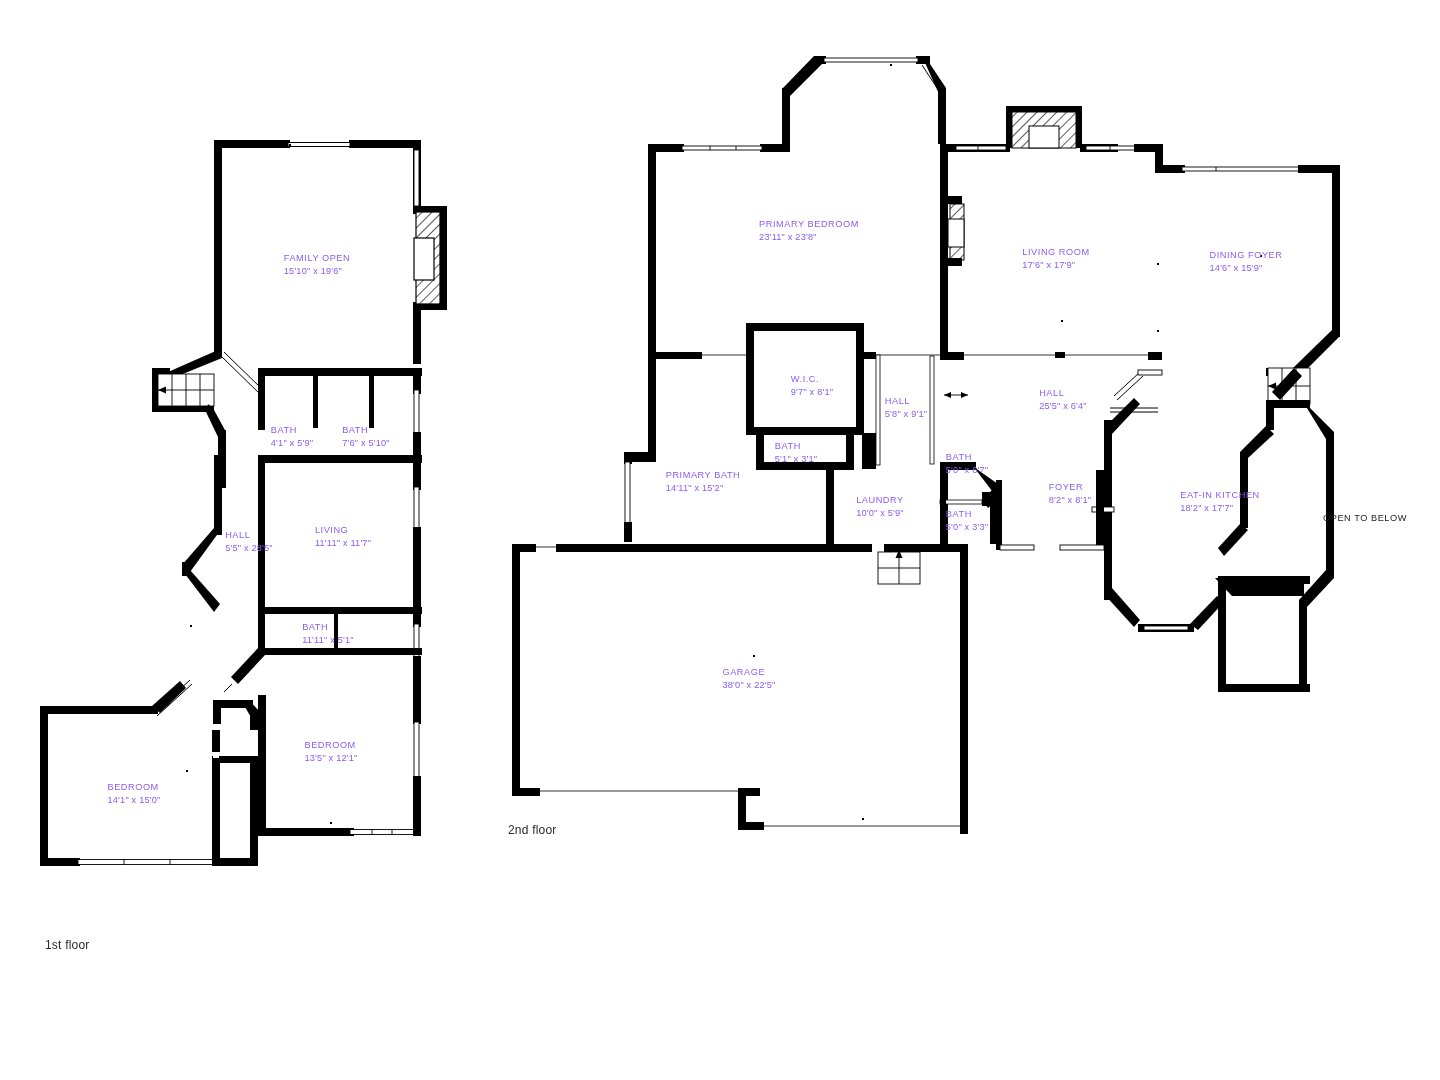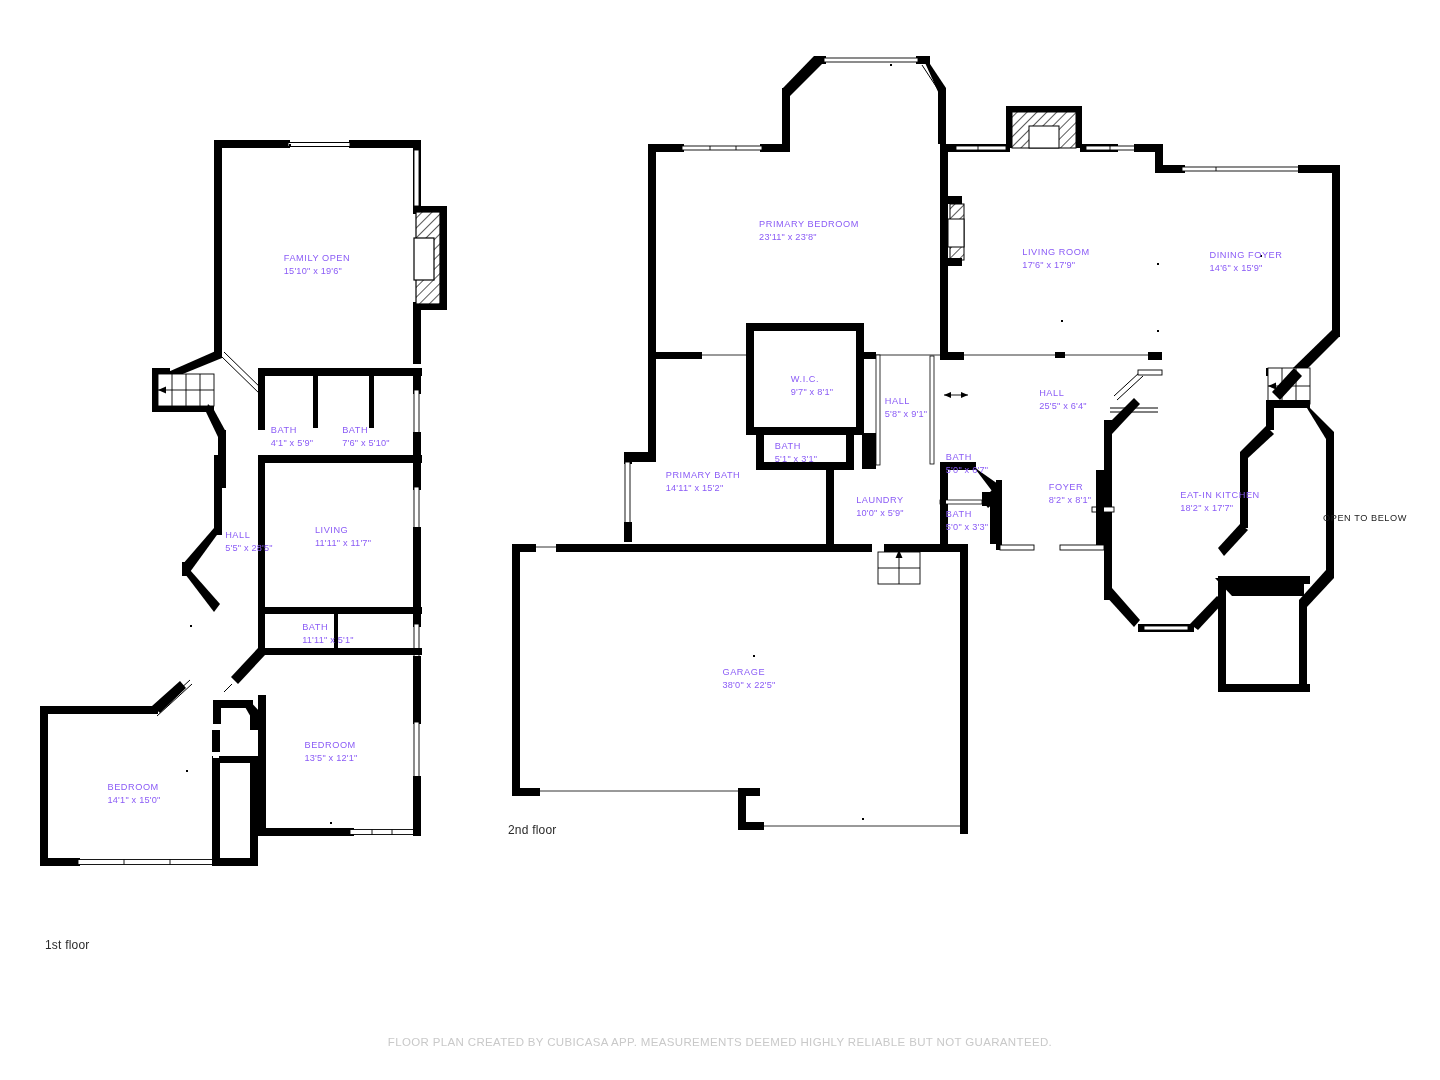--- a/index.html
+++ b/index.html
@@ -518,15 +518,14 @@
 
   <div class="room-label" style="left:749px; top:679px;">
     <span class="rname">GARAGE</span>
     <span class="rdim">38'0" x 22'5"</span>
   </div>
 
   <div class="plain-label" style="left:1365px; top:503px;margin-top:15px;">OPEN TO BELOW</div>
 
   <div class="floor-caption" style="left:508px; top:823px;">2nd floor</div>
 
-  <div id="footer-note">FLOOR PLAN CREATED BY CUBICASA APP. MEASUREMENTS DEEMED HIGHLY RELIABLE BUT NOT GUARANTEED.</div>
 
 </div>
 
 </body></html>

